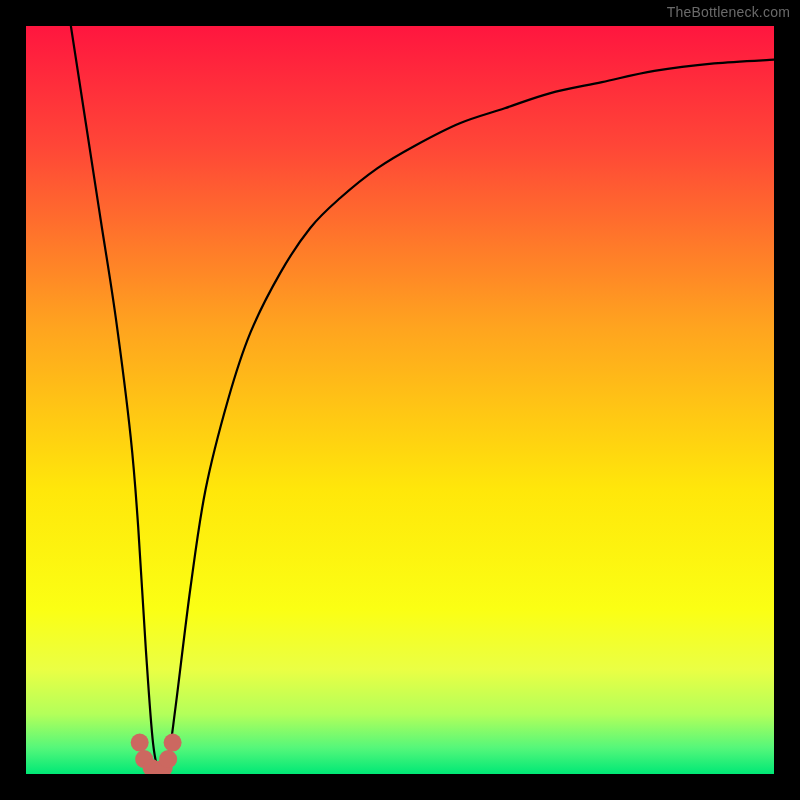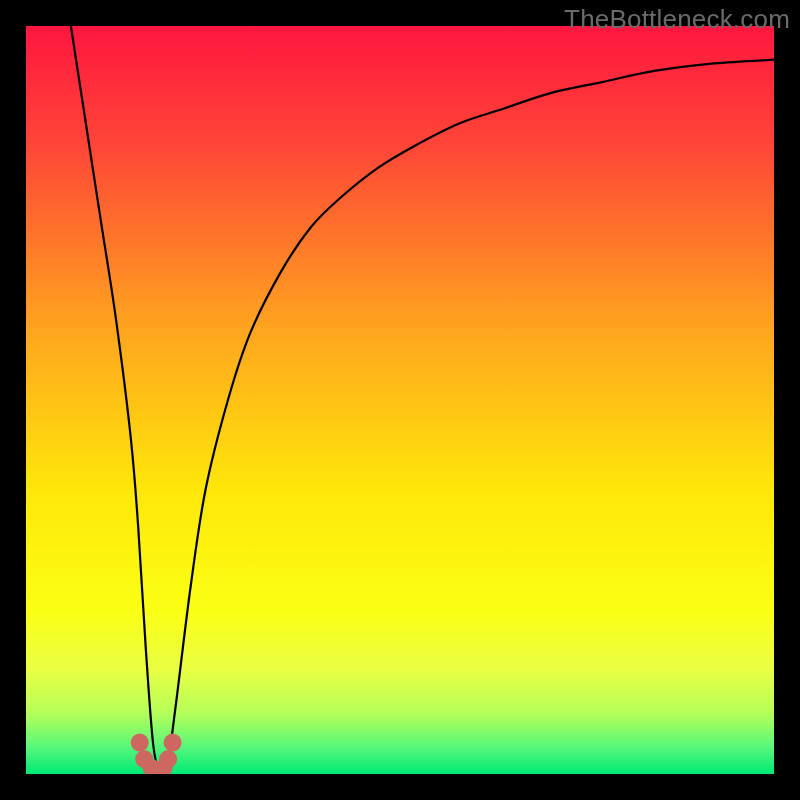--- a/index.html
+++ b/index.html
@@ -23,21 +23,21 @@
     top: 26px;
     width: 748px;
     height: 748px;
     overflow: hidden;
   }
   .watermark {
     position: absolute;
     top: 4px;
     right: 10px;
     color: #6a6a6a;
-    font-size: 26px;
+    font-size: 14px;
     font-weight: 500;
     letter-spacing: 0.2px;
     user-select: none;
   }
   svg { display: block; }
 </style>
 </head>
 <body>
 
 <div class="frame">

